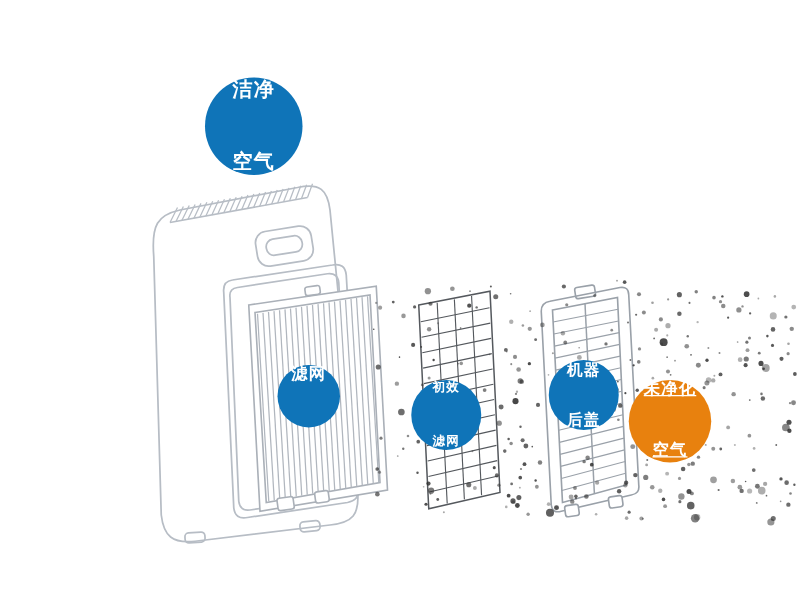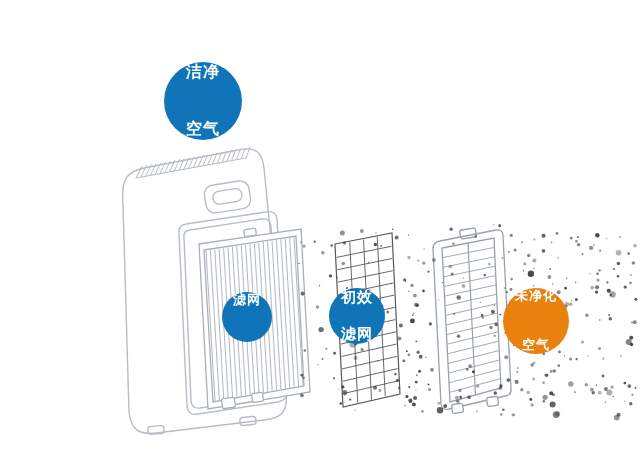--- a/index.html
+++ b/index.html
@@ -23,23 +23,23 @@
     justify-content: space-between;
     text-align: center;
     line-height: 1.3;
     letter-spacing: 1px;
     user-select: none;
   }
   .badge.blue   { background: #0f74b8; }
   .badge.orange { background: #e8810e; }
   .badge-clean-air   { left: 164px; top: 62px;  width: 78px; height: 78px; font-size: 16px; }
   .badge-filter      { left: 222px; top: 292px; width: 50px; height: 50px; font-size: 13px; }
-  .badge-prefilter   { left: 329px; top: 288px; width: 56px; height: 56px; font-size: 15px; }
+  .badge-prefilter   { left: 329px; top: 304px; width: 56px; height: 56px; font-size: 10px; }
   .badge-backcover   { left: 439px; top: 288px; width: 56px; height: 56px; font-size: 12.5px; }
-  .badge-unpurified  { left: 503px; top: 288px; width: 66px; height: 66px; font-size: 13px; }
+  .badge-unpurified  { left: 503px; top: 304px; width: 66px; height: 66px; font-size: 13px; text-decoration: underline; }
 </style>
 </head>
 <body>
 
 <div class="stage">
 
   <svg class="art" viewBox="0 0 640 471">
 
     <g id="body-group" fill="none" stroke="#b7bdc5" stroke-width="1.4">
       <path fill="#ffffff" d="M 123 205 C 121 180 126 172 144 168 L 238 150 C 256 146 262 152 264 168
@@ -473,19 +473,23 @@
 
   <div class="badge blue badge-filter">
     <span>滤网</span>
   </div>
 
   <div class="badge blue badge-prefilter">
     <span>初效</span>
     <span>滤网</span>
   </div>
 
+  <div class="badge blue badge-backcover">
+    <span>机器</span>
+    <span>后盖</span>
+  </div>
 
   <div class="badge orange badge-unpurified">
     <span>未净化</span>
     <span>空气</span>
   </div>
 
 </div>
 
 </body></html>

